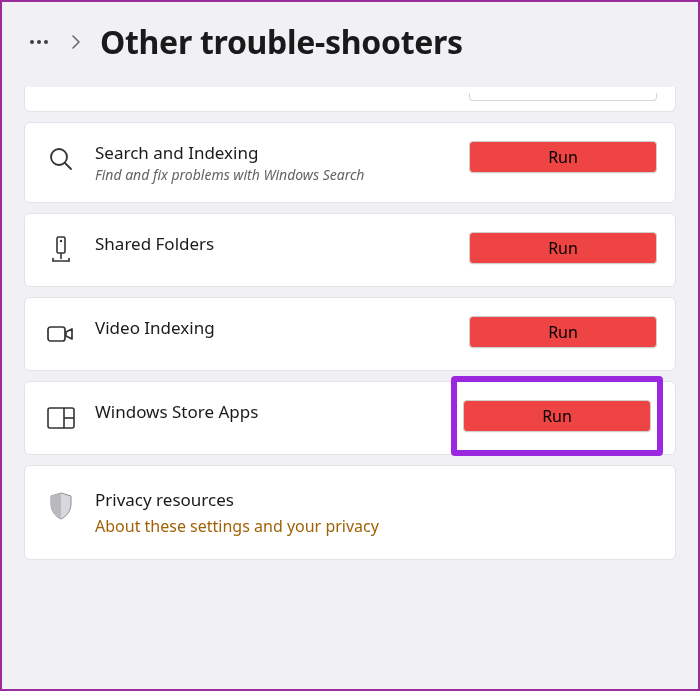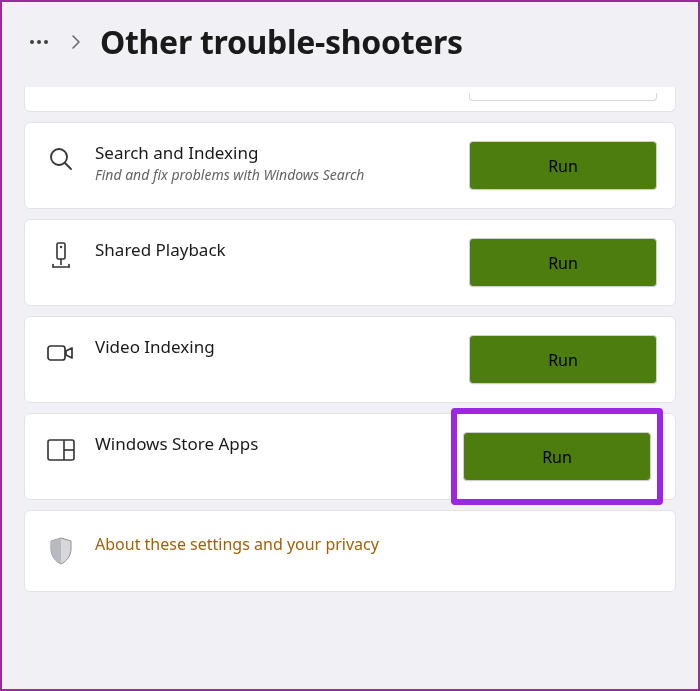--- a/index.html
+++ b/index.html
@@ -98,22 +98,22 @@
     .card .desc {
       font-size: 14px;
       color: #636363;
       margin-top: 2px;
       line-height: 1.25;
       font-style: italic;
     }
     .run-btn {
       flex: 0 0 188px;
       width: 188px;
-      height: 49px;
-      background: #4d7c0f;
+      height: 32px;
+      background: #ef4444;
       border: 1px solid #d0cfd0;
       border-radius: 4px;
       font-size: 16px;
       font-family: inherit;
       cursor: pointer;
       box-shadow: 0 1px 0 rgba(0,0,0,0.04);
     }
     .highlight-wrap {
       position: relative;
       flex: 0 0 200px;
@@ -176,21 +176,21 @@
       <svg width="26" height="30" viewBox="0 0 26 30">
         <rect x="9" y="2" width="8" height="16" rx="1.5" stroke="#333" stroke-width="1.6" fill="none"></rect>
         <circle cx="13" cy="6" r="1.2" fill="#333"></circle>
         <line x1="13" y1="18" x2="13" y2="24" stroke="#333" stroke-width="1.6"></line>
         <line x1="5" y1="26" x2="21" y2="26" stroke="#333" stroke-width="1.6" stroke-linecap="round"></line>
         <line x1="5" y1="26" x2="5" y2="23.5" stroke="#333" stroke-width="1.6" stroke-linecap="round"></line>
         <line x1="21" y1="26" x2="21" y2="23.5" stroke="#333" stroke-width="1.6" stroke-linecap="round"></line>
       </svg>
     </div>
     <div class="text">
-      <div class="title">Shared Playback</div>
+      <div class="title">Shared Folders</div>
     </div>
     <button class="run-btn">Run</button>
   </div>
 
   <div class="card">
     <div class="icon">
       <svg width="28" height="20" viewBox="0 0 28 20">
         <rect x="1" y="3" width="17" height="14" rx="2.5" stroke="#333" stroke-width="1.7" fill="none"></rect>
         <path d="M19 8 L25 5 L25 15 L19 12 Z" stroke="#333" stroke-width="1.7" fill="none" stroke-linejoin="round"></path>
       </svg>
@@ -219,17 +219,18 @@
   </div>
 
   <div class="card privacy-card" style="align-items:flex-start;padding-top:22px;padding-bottom:22px;">
     <div class="icon">
       <svg width="24" height="28" viewBox="0 0 24 28">
         <path d="M12 1 L22 4 V12 C22 19 17 25 12 27 C7 25 2 19 2 12 V4 Z" fill="#d8d8dc" stroke="#8e8e96" stroke-width="1"></path>
         <path d="M12 1 V27 C7 25 2 19 2 12 V4 Z" fill="#b9b9c0"></path>
       </svg>
     </div>
     <div class="text">
+      <div class="title">Privacy resources</div>
       <a class="link">About these settings and your privacy</a>
     </div>
   </div>
 
 </div>
 
 </body></html>

